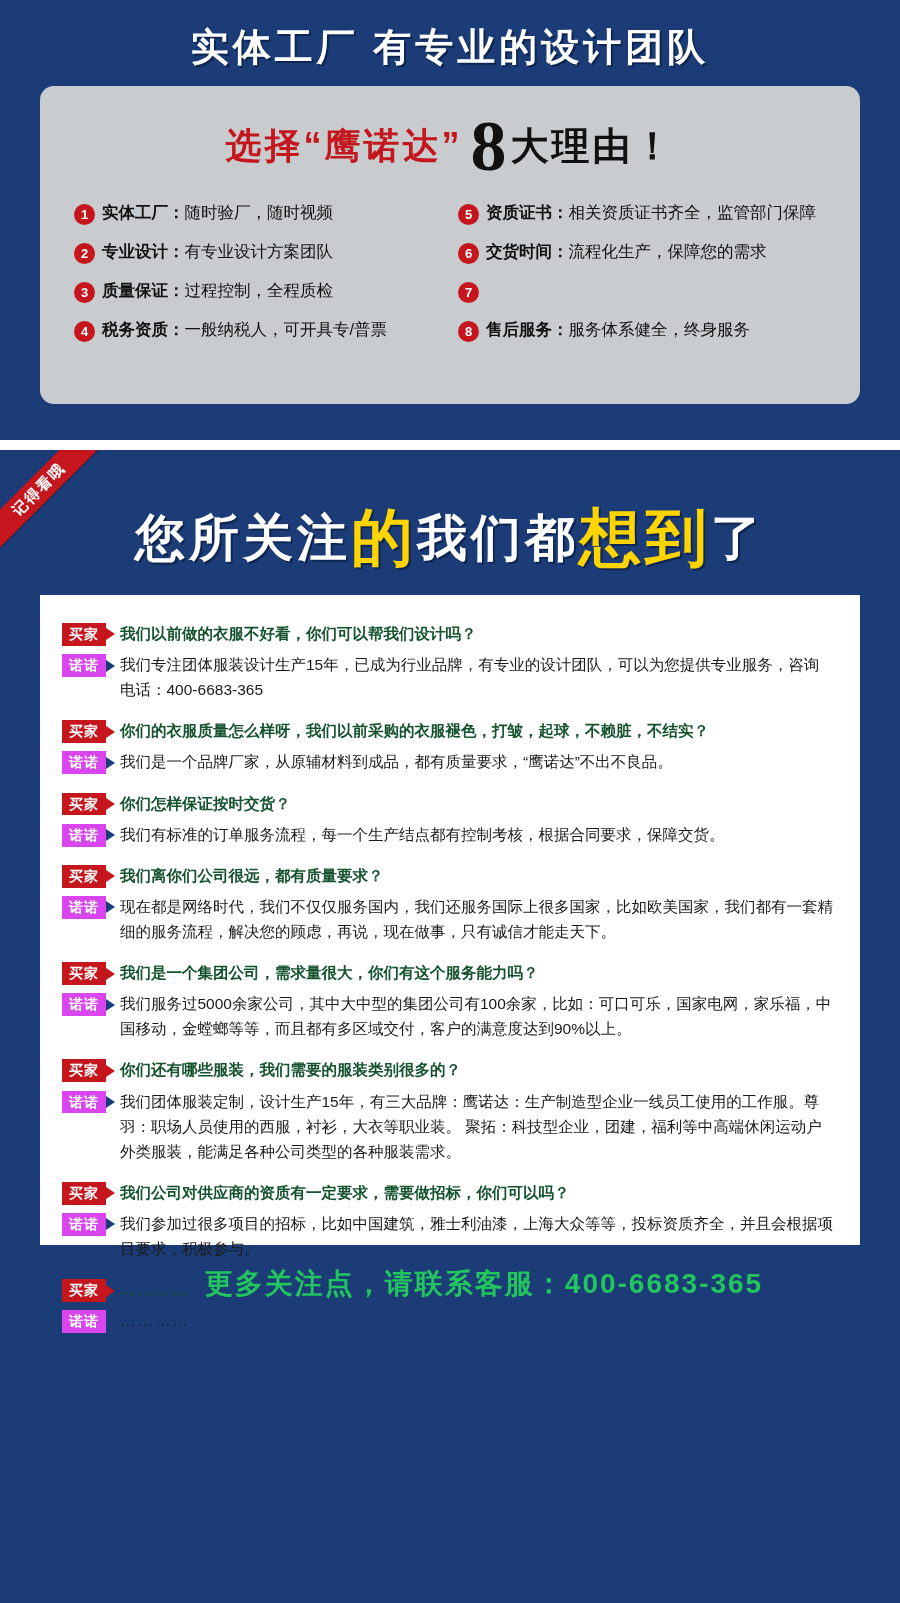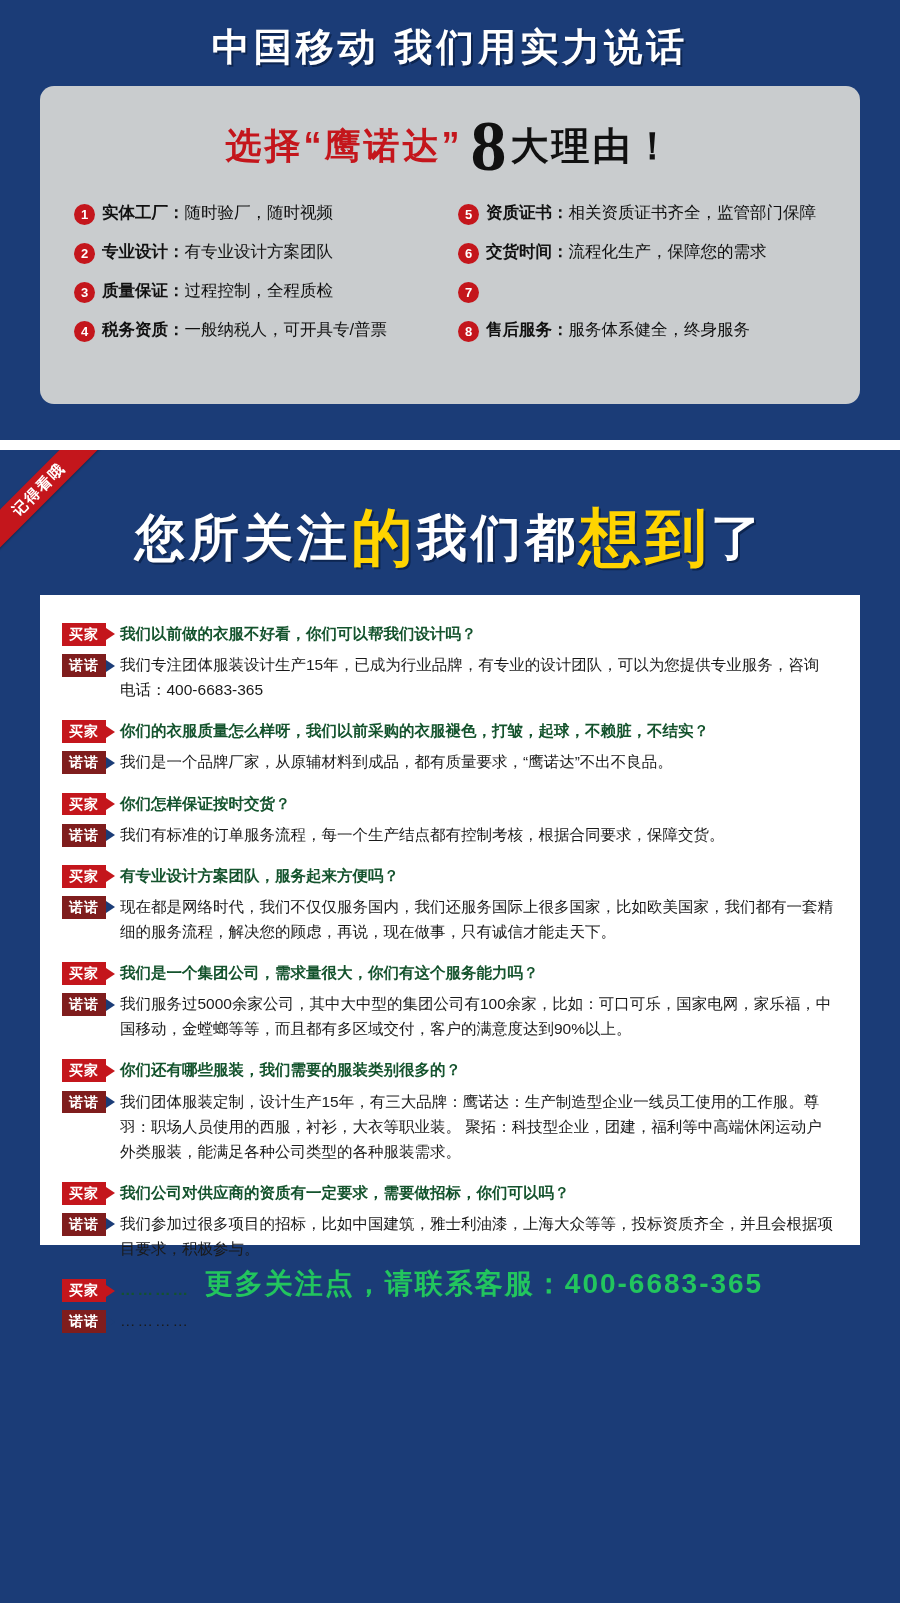--- a/index.html
+++ b/index.html
@@ -180,21 +180,21 @@
     position: absolute;
     right: -9px;
     top: 50%;
     transform: translateY(-50%);
     border-top: 6px solid transparent;
     border-bottom: 6px solid transparent;
     border-left: 9px solid currentColor;
   }
   .tag-buyer { background: #c4161c; color: #c4161c; }
   .tag-buyer span { color: #ffffff; }
-  .tag-seller { background: #7f1d1d; color: #1b3c77; }
+  .tag-seller { background: #d946ef; color: #1b3c77; }
   .tag-seller span { color: #ffffff; }
   .qa-text {
     font-size: 15.5px;
     line-height: 1.62;
     flex: 1 1 auto;
   }
   .q-text { color: #14532d; font-weight: bold; }
   .a-text { color: #1a1a1a; }
   .dots { letter-spacing: 2px; }
 
@@ -216,21 +216,21 @@
   .divider-white {
     width: 900px;
     height: 10px;
     background: #ffffff;
   }
 </style>
 </head>
 <body>
 
 <div class="section-top">
-  <div class="top-headline">中国移动 我们用实力说话</div>
+  <div class="top-headline">实体工厂 有专业的设计团队</div>
 
   <div class="gray-card">
     <div class="reasons-title">
       <span class="rt-red">选择“鹰诺达”</span><span class="rt-eight">8</span><span class="rt-black">大理由！</span>
     </div>
 
     <div class="reasons-grid">
       <div class="reason">
         <span class="num">1</span>
         <span><span class="rlabel">实体工厂：</span><span class="rtext">随时验厂，随时视频</span></span>
@@ -309,21 +309,21 @@
       </div>
       <div class="qa-row">
         <span class="tag tag-seller"><span>诺诺</span></span>
         <span class="qa-text a-text">我们有标准的订单服务流程，每一个生产结点都有控制考核，根据合同要求，保障交货。</span>
       </div>
     </div>
 
     <div class="qa-block">
       <div class="qa-row">
         <span class="tag tag-buyer"><span>买家</span></span>
-        <span class="qa-text q-text">有专业设计方案团队，服务起来方便吗？</span>
+        <span class="qa-text q-text">我们离你们公司很远，都有质量要求？</span>
       </div>
       <div class="qa-row">
         <span class="tag tag-seller"><span>诺诺</span></span>
         <span class="qa-text a-text">现在都是网络时代，我们不仅仅服务国内，我们还服务国际上很多国家，比如欧美国家，我们都有一套精细的服务流程，解决您的顾虑，再说，现在做事，只有诚信才能走天下。</span>
       </div>
     </div>
 
     <div class="qa-block">
       <div class="qa-row">
         <span class="tag tag-buyer"><span>买家</span></span>

